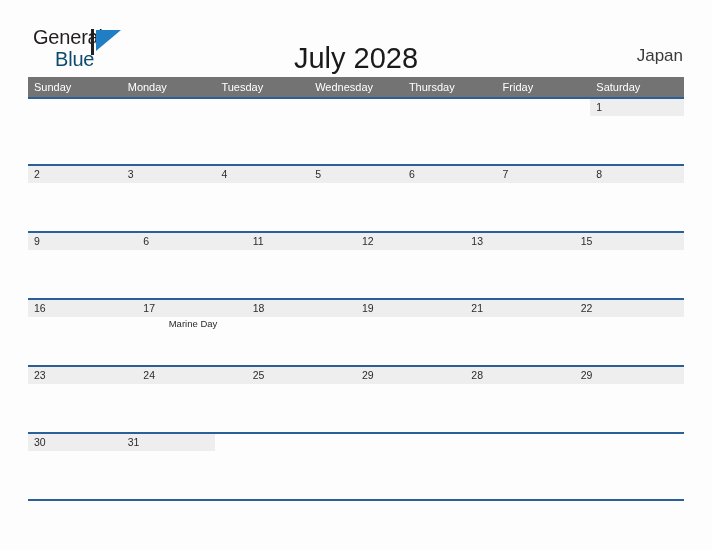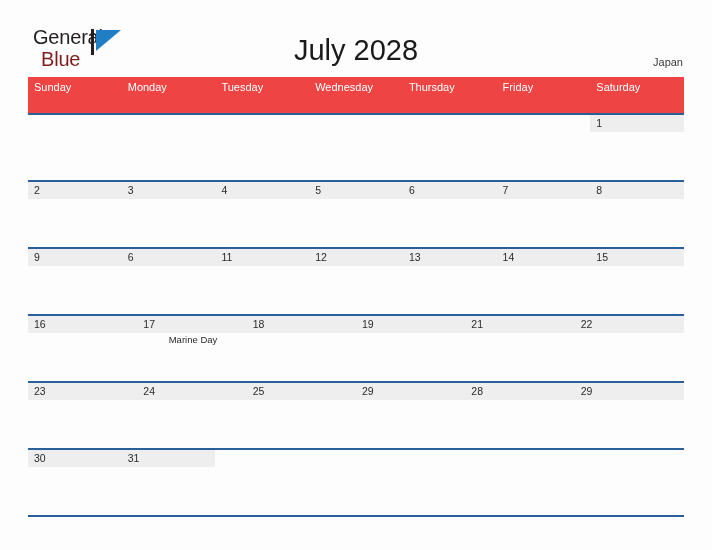--- a/index.html
+++ b/index.html
@@ -42,24 +42,24 @@
     font-size: 20px;
     letter-spacing: -0.2px;
     color: #231f20;
     font-family: "Liberation Sans", sans-serif;
     display: block;
     height: 21px;
   }
   .logo-blue {
     font-size: 20px;
     letter-spacing: -0.2px;
-    color: #7f1d1d;
+    color: #0c4a6e;
     font-family: "Liberation Sans", sans-serif;
     display: block;
-    margin-left: 8px;
+    margin-left: 22px;
     margin-top: 1px;
   }
   .logo-flag {
     position: absolute;
     left: 58px;
     top: 2px;
     width: 33px;
     height: 26px;
   }
 
@@ -67,44 +67,44 @@
     position: absolute;
     left: 0;
     right: 0;
     top: 30px;
     text-align: center;
     font-size: 29px;
     color: #1a1a1a;
     font-family: "Liberation Sans", sans-serif;
     font-weight: normal;
     letter-spacing: 0px;
-    margin: 4px;
+    margin: 12px;
   }
 
   .country {
     position: absolute;
     right: 29px;
-    top: 56px;
-    font-size: 11px;
+    top: 46px;
+    font-size: 17px;
     color: #3b3b3b;
     font-family: "Liberation Sans", sans-serif;
   }
 
   
   .calendar {
     position: absolute;
     left: 28px;
     top: 77px;
     width: 656px;
   }
 
   .weekday-row {
     display: flex;
-    background: #ef4444;
-    height: 36px;
+    background: #737373;
+    height: 20px;
   }
   .weekday {
     flex: 1 1 0;
     color: #ffffff;
     font-size: 11px;
     line-height: 20px;
     padding-left: 6px;
     box-sizing: border-box;
     font-family: "Liberation Sans", sans-serif;
     white-space: nowrap;
@@ -296,25 +296,20 @@
               <span class="day-num">12</span>
             </div>
           </div>
           <div class="day-cell">
             <div class="day-band">
               <span class="day-num">13</span>
             </div>
           </div>
           <div class="day-cell">
             <div class="day-band">
-              <span class="day-num">14</span>
-            </div>
-          </div>
-          <div class="day-cell">
-            <div class="day-band">
               <span class="day-num">15</span>
             </div>
           </div>
         </div>
         <div class="week-row">
           <div class="day-cell">
             <div class="day-band">
               <span class="day-num">16</span>
             </div>
           </div>

